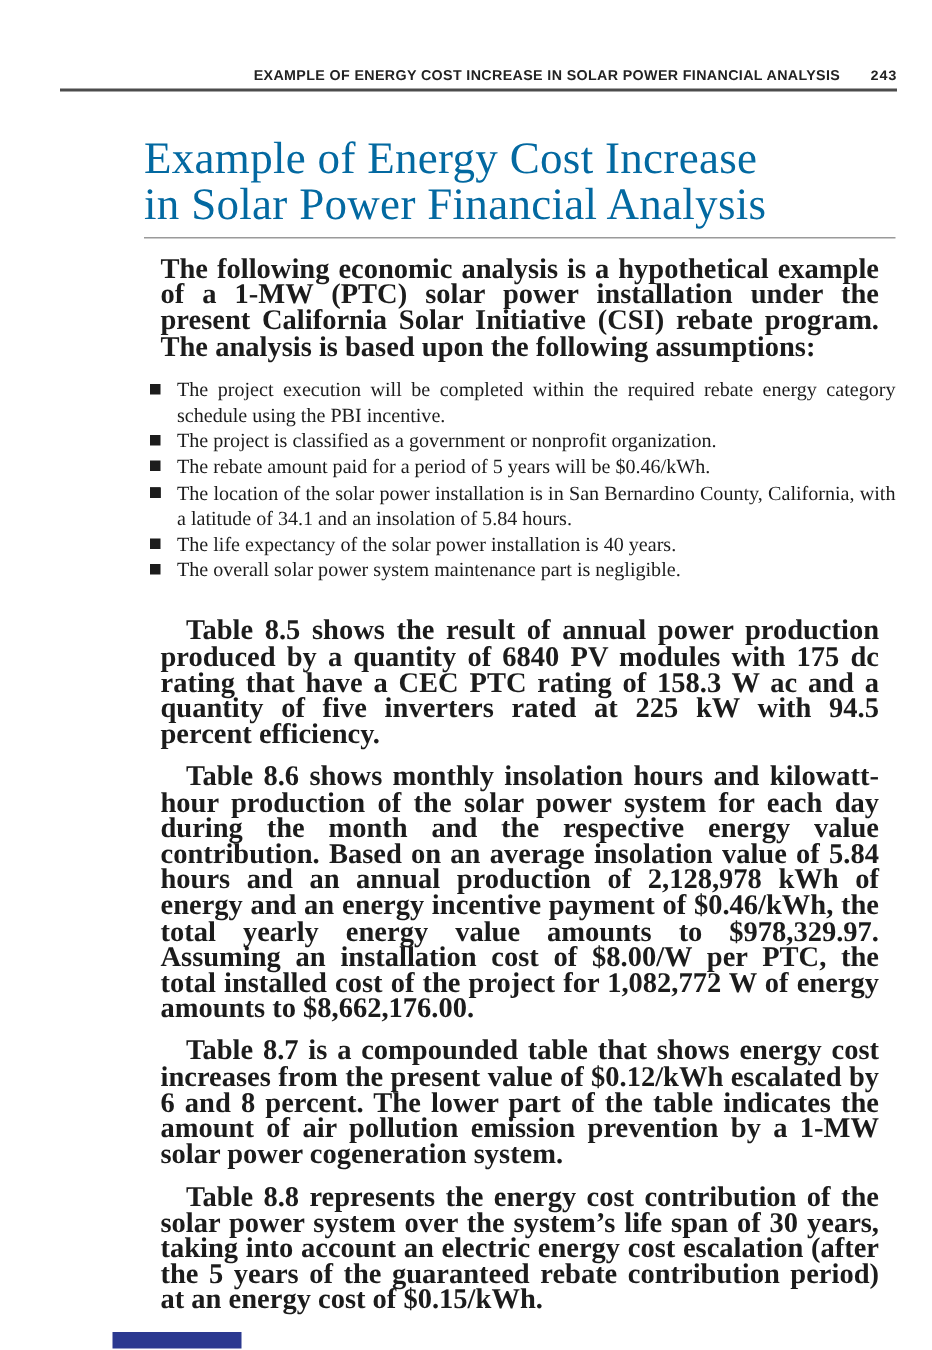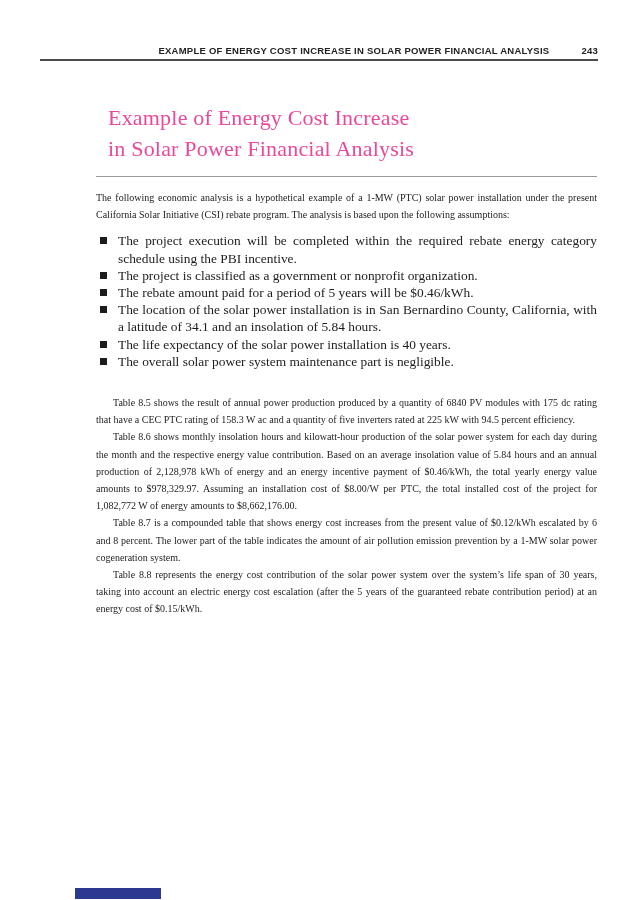--- a/index.html
+++ b/index.html
@@ -24,57 +24,59 @@
     right: 23px;
     text-align: right;
     font-family: "Liberation Sans", sans-serif;
     font-weight: bold;
     font-size: 9.5px;
     letter-spacing: 0.25px;
     color: #222222;
     white-space: nowrap;
   }
   .running-header .page-num {
-    margin-left: 32px;
+    margin-left: 20px;
+    font-family: Liberation Mono, monospace;
   }
   .header-rule {
     position: absolute;
     top: 59px;
     left: 40px;
     right: 23px;
     height: 2px;
     background: #4c4c4c;
   }
   
   .content {
     position: absolute;
     top: 90px;
     left: 96px;
     width: 501px;
   }
   .doc-title {
-    margin: 12px;
+    margin: 0;
     font-family: "Liberation Serif", serif;
     font-weight: normal;
-    font-size: 22px;
+    font-size: 30px;
     line-height: 31px;
-    color: #ec4899;
+    color: #0369a1;
     letter-spacing: 0.2px;
   }
   .title-rule {
     height: 1px;
     background: #9a9a9a;
     margin-top: 6px;
     margin-bottom: 12px;
   }
   .body-text p {
-    margin: 0;
-    font-size: 10px;
+    margin: 11px;
+    font-size: 19px;
     line-height: 17.2px;
     text-align: justify;
+    font-weight: bold;
   }
   .body-text p.indent {
     text-indent: 17px;
   }
   ul.assumptions {
     list-style: none;
     margin: 9px 0 24px 0;
     padding: 0 0 0 4px;
   }
   ul.assumptions li {

